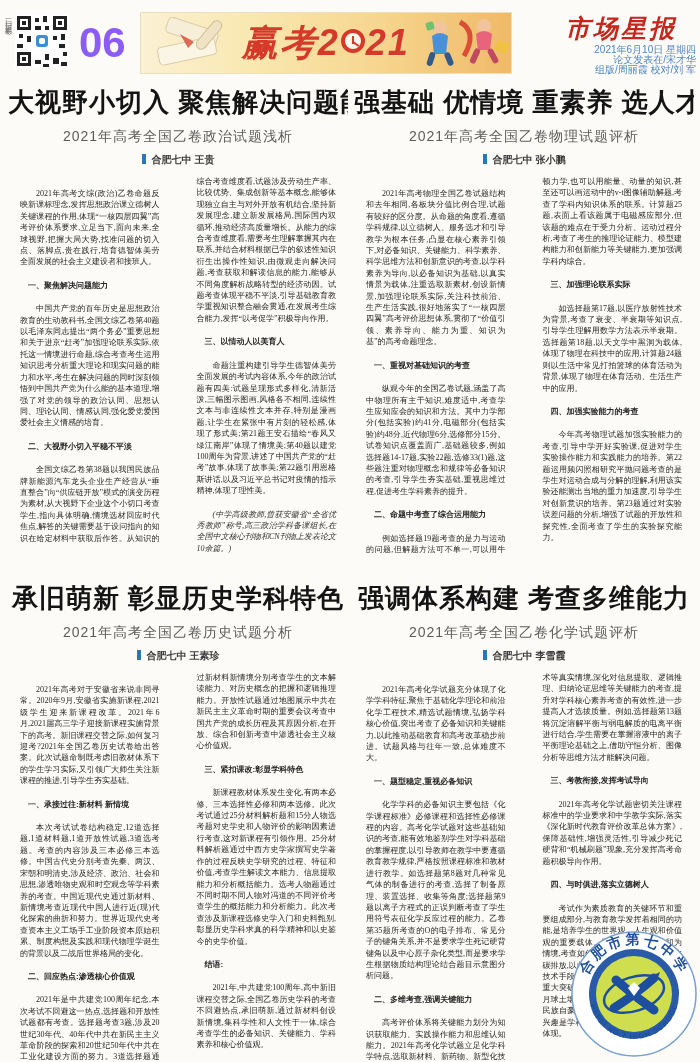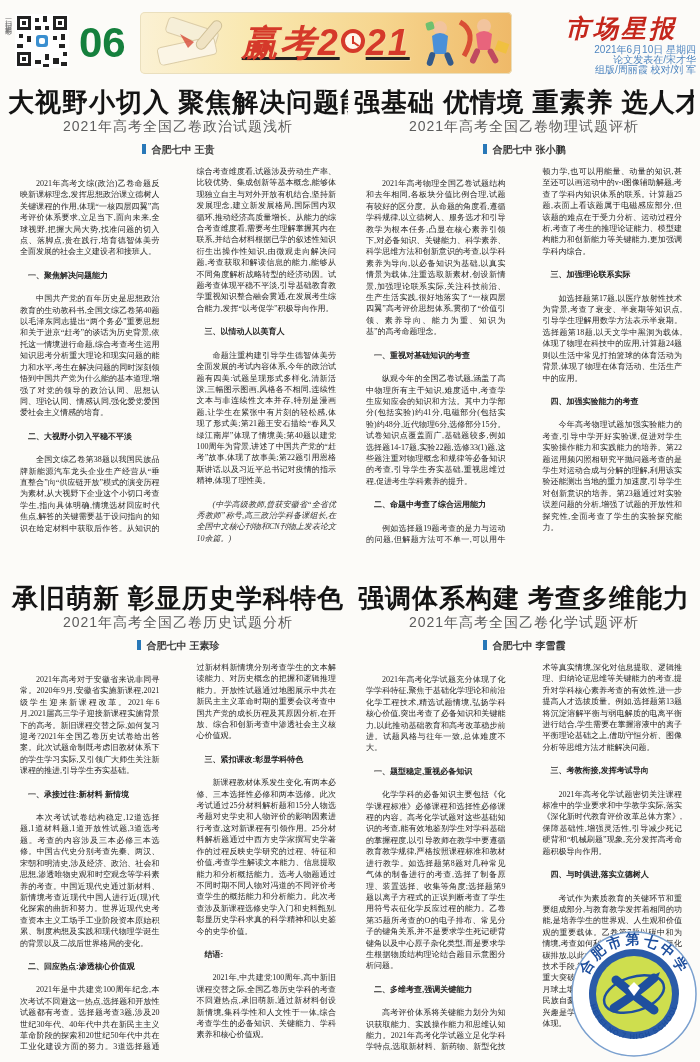--- a/index.html
+++ b/index.html
@@ -9,25 +9,25 @@
     font-family:"Liberation Serif","DejaVu Serif",serif; color:#222;
   }
   
   .header { position:absolute; top:6px; left:0; width:700px; height:74px;
     display:flex; align-items:center; }
   .qr-group { display:flex; margin-left:4px; align-items:flex-start; }
   .qr-caption { writing-mode:vertical-rl; font-size:7px; color:#777; line-height:9px;
     letter-spacing:1px; margin-right:2px; height:58px; font-family:"Liberation Sans",sans-serif; }
   .qr-svg { width:54px; height:54px; }
   .page-num { font-family:"Liberation Sans",sans-serif; font-weight:bold;
-    font-size:42px; color:#15803d; margin:0 14px 0 10px; line-height:1; }
-  .banner { position:relative; width:372px; height:62px; border-radius:5px;
+    font-size:42px; color:#8b5cf6; margin:0 14px 0 10px; line-height:1; }
+  .banner { position:relative; width:372px; height:62px; border-radius:0;
     background:linear-gradient(90deg,#fbf1d4 0%,#f9e8b0 30%,#f6d58e 65%,#efb968 100%);
     display:flex; align-items:center; justify-content:center; overflow:hidden;
-    box-shadow:0 0 0 1px #eadfbe inset;text-decoration:underline; }
+    box-shadow:0 0 0 1px #eadfbe inset; }
   .banner-deco { position:absolute; top:0; left:0; width:100%; height:100%; }
   .banner-text { position:relative; z-index:2; font-family:"Liberation Sans",sans-serif;
     font-weight:bold; font-size:36px; color:#d5392a; letter-spacing:2px;
     font-style:italic; text-shadow:1px 1px 0 #f7d9a0; white-space:nowrap; }
   .clock { display:inline-block; width:24px; height:24px; border:4px solid #d5392a;
     border-radius:50%; background:#fff7ec; position:relative; vertical-align:2px;
     margin:0 1px; font-style:normal; }
   .clock::before { content:""; position:absolute; left:50%; top:3px; width:2px; height:8px;
     background:#d5392a; transform:translateX(-50%); }
   .clock::after { content:""; position:absolute; left:50%; top:50%; width:7px; height:2px;
@@ -36,21 +36,21 @@
   .masthead { font-weight:bold; font-size:25px; color:#c4271c; letter-spacing:3px;
     font-family:"Liberation Serif",serif; font-style:italic; text-align:center; }
   .mh-line { font-size:10px; color:#4f86c0; line-height:10px;
     font-family:"Liberation Sans",sans-serif; }
   
   .article { position:absolute; width:340px; overflow:hidden; }
   .a-title { font-family:"Liberation Sans","DejaVu Sans",sans-serif; font-weight:bold;
     font-size:26px; color:#141414; text-align:center; letter-spacing:1px;
     line-height:28px; white-space:nowrap; }
   .a-subtitle { font-family:"Liberation Sans",sans-serif; font-size:14px; color:#5c5c5c;
-    text-align:center; margin-top:2px; letter-spacing:1px; }
+    text-align:center; margin-top:12px; letter-spacing:1px; }
   .a-byline { text-align:center; font-size:10px; font-weight:bold; color:#3a3a3a;
     margin:7px 0 9px; font-family:"Liberation Sans",sans-serif; }
   .a-byline .bar { display:inline-block; width:4px; height:10px; background:#2878b8;
     margin-right:6px; vertical-align:-1px; }
   .a-body { column-count:2; column-gap:13px; text-align:justify;
     font-size:8px; line-height:11.4px; color:#262626; overflow:hidden; }
   .row1 .a-body { height:404px; }
   .row2 .a-body { height:392px; }
   .blk { text-indent:2em; margin:12px; }
   .blk.heading { font-weight:bold; text-indent:1em;
@@ -139,21 +139,21 @@
   </div>
 </div>
 
 <section class="article row1" style="left:8px; top:88px;">
   <h1 class="a-title">大视野小切入 聚焦解决问题能力</h1>
   <div class="a-subtitle">2021年高考全国乙卷政治试题浅析</div>
   <div class="a-byline"><span class="bar"></span><span>合肥七中 王贵</span></div>
   <div class="a-body">
       <p class="blk para">2021年高考文综(政治)乙卷命题反映新课标理念,发挥思想政治课立德树人关键课程的作用,体现“一核四层四翼”高考评价体系要求,立足当下,面向未来,全球视野,把握大局大势,找准问题的切入点、落脚点,贵在践行,培育德智体美劳全面发展的社会主义建设者和接班人。</p>
       <p class="blk heading">一、聚焦解决问题能力</p>
-      <p class="blk para">中国共产党的百年历史是思想政治教育的生动教科书,全国文综乙卷第40题以毛泽东同志提出“两个务必”重要思想和关于进京“赶考”的谈话为历史背景,依托这一情境进行命题,综合考查考生运用知识思考分析重大理论和现实问题的能力和水平,考生在解决问题的同时深刻领悟到中国共产党为什么能的基本道理,增强了对党的领导的政治认同、思想认同、理论认同、情感认同,强化爱党爱国爱社会主义情感的培育。</p>
+      <p class="blk para">中国共产党的百年历史是思想政治教育的生动教科书,全国文综乙卷第40题以毛泽东同志提出“两个务必”重要思想和关于进京“赶考”加强理论联系实际,依托这一情境进行命题,综合考查考生运用知识思考分析重大理论和现实问题的能力和水平,考生在解决问题的同时深刻领悟到中国共产党为什么能的基本道理,增强了对党的领导的政治认同、思想认同、理论认同、情感认同,强化爱党爱国爱社会主义情感的培育。</p>
       <p class="blk heading">二、大视野小切入平稳不平淡</p>
       <p class="blk para">全国文综乙卷第38题以我国民族品牌新能源汽车龙头企业生产经营从“垂直整合”向“供应链开放”模式的演变历程为素材,从大视野下企业这个小切口考查学生,指向具体明确,情境选材回应时代焦点,解答的关键需要基于设问指向的知识在给定材料中获取后作答。从知识的综合考查维度看,试题涉及劳动生产率、比较优势、集成创新等基本概念,能够体现独立自主与对外开放有机结合,坚持新发展理念,建立新发展格局,国际国内双循环,推动经济高质量增长。从能力的综合考查维度看,需要考生理解掌握其内在联系,并结合材料根据已学的叙述性知识衍生出操作性知识,由微观走向解决问题,考查获取和解读信息的能力,能够从不同角度解析战略转型的经济动因。试题考查体现平稳不平淡,引导基础教育教学重视知识整合融会贯通,在发展考生综合能力,发挥“以考促学”积极导向作用。</p>
       <p class="blk heading">三、以情动人以美育人</p>
       <p class="blk para">命题注重构建引导学生德智体美劳全面发展的考试内容体系,今年的政治试题有四美:试题呈现形式多样化,清新活泼,三幅图示图画,风格各不相同,连续性文本与非连续性文本并存,特别是漫画题,让学生在紧张中有片刻的轻松感,体现了形式美;第21题王安石描绘“春风又绿江南岸”体现了情境美;第40题以建党100周年为背景,讲述了中国共产党的“赶考”故事,体现了故事美;第22题引用恩格斯讲话,以及习近平总书记对疫情的指示精神,体现了理性美。</p>
       <p class="blk note">(中学高级教师,曾获安徽省“全省优秀教师”称号,高三政治学科备课组长,在全国中文核心刊物和CN刊物上发表论文10余篇。)</p>
     </div>
 </section>
 
 <section class="article row1" style="left:354px; top:88px;">
   <h1 class="a-title">强基础 优情境 重素养 选人才</h1>

